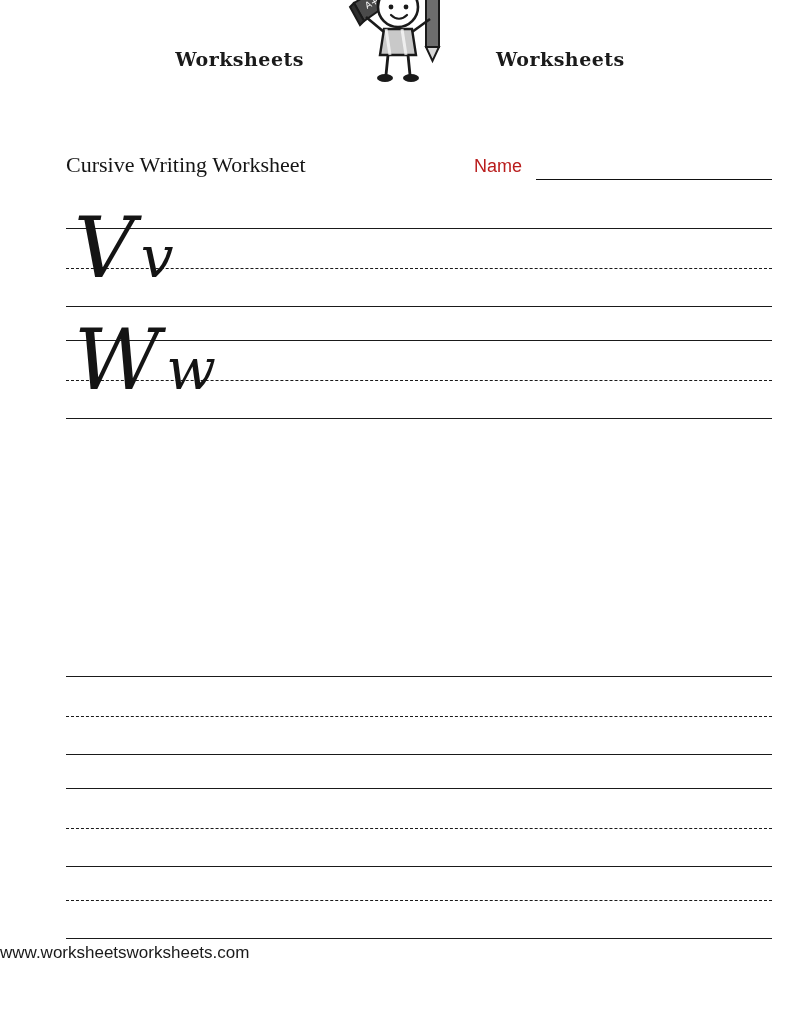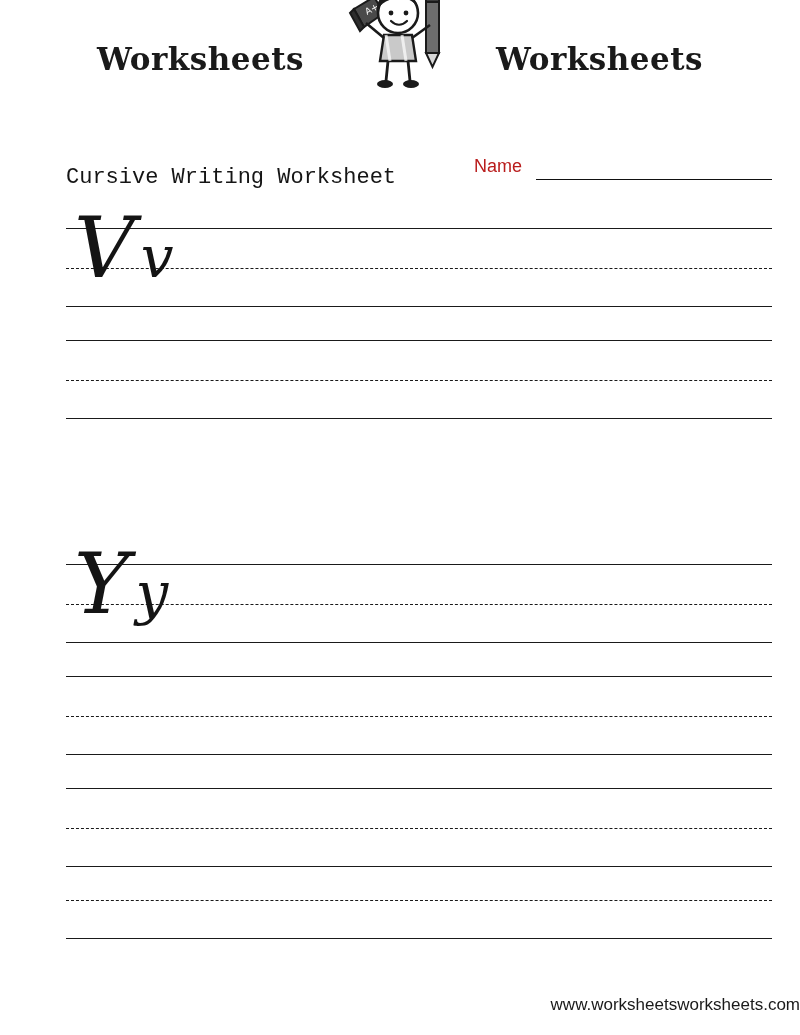--- a/index.html
+++ b/index.html
@@ -37,21 +37,21 @@
   .logo-inner {
     position: relative;
     display: flex;
     align-items: flex-end;
     justify-content: center;
     gap: 0px;
   }
   .logo-word {
     font-family: "DejaVu Serif", serif;
     font-weight: bold;
-    font-size: 31px;
+    font-size: 19px;
     letter-spacing: 0.5px;
     color: #1a1a1a;
     line-height: 1;
     padding-bottom: 22px;
   }
   .logo-word.left { margin-right: 96px; }
   .logo-word.right { margin-left: 96px; }
   .logo-mascot {
     position: absolute;
     left: 50%;
@@ -66,25 +66,24 @@
     position: absolute;
     top: 152px;
     left: 66px;
     width: 706px;
     height: 34px;
   }
   .worksheet-title {
     position: absolute;
     left: 0;
     top: 0;
-    font-family: Liberation Mono, monospace;
+    font-family: Liberation Serif, serif;
     font-size: 22px;
     color: #151515;
     white-space: nowrap;
-    margin-top: 13px;
   }
   .name-label {
     position: absolute;
     left: 408px;
     top: 4px;
     font-family: "Liberation Sans", sans-serif;
     font-size: 18px;
     color: #b91c1c;
   }
   .name-line {
@@ -139,23 +138,23 @@
     white-space: nowrap;
     text-align: center;
   }
   .glyphs .upper { font-size: 84px; }
   .glyphs .lower { font-size: 58px; }
 
   
   .footer {
     position: absolute;
     left: 0;
-    top: 995px;
-    width: 800px;
-    text-align: right;
+    top: 943px;
+    width: 800px;
+    text-align: left;
     font-family: "Liberation Sans", sans-serif;
     font-size: 17px;
     color: #1a1a1a;
   }
 </style>
 </head>
 <body>
 
 <div class="page">
 
@@ -218,31 +217,26 @@
       <div class="rule solid bottom"></div>
       <div class="glyphs">
         <span class="upper">V</span><span class="lower">v</span>
       </div>
     </div>
 
     <div class="band" style="top:112px;">
       <div class="rule solid top"></div>
       <div class="rule dashed mid"></div>
       <div class="rule solid bottom"></div>
-    </div>
-
-
-    <div class="band" style="top:336px;">
-      <div class="rule solid top"></div>
-      <div class="rule dashed mid"></div>
-      <div class="rule solid bottom"></div>
-      <div class="glyphs">
-        <span class="upper">Y</span><span class="lower">y</span>
-      </div>
-    </div>
+      <div class="glyphs">
+        <span class="upper">W</span><span class="lower">w</span>
+      </div>
+    </div>
+
+
 
     <div class="band" style="top:448px;">
       <div class="rule solid top"></div>
       <div class="rule dashed mid"></div>
       <div class="rule solid bottom"></div>
     </div>
 
     <div class="band" style="top:560px;">
       <div class="rule solid top"></div>
       <div class="rule dashed mid"></div>

